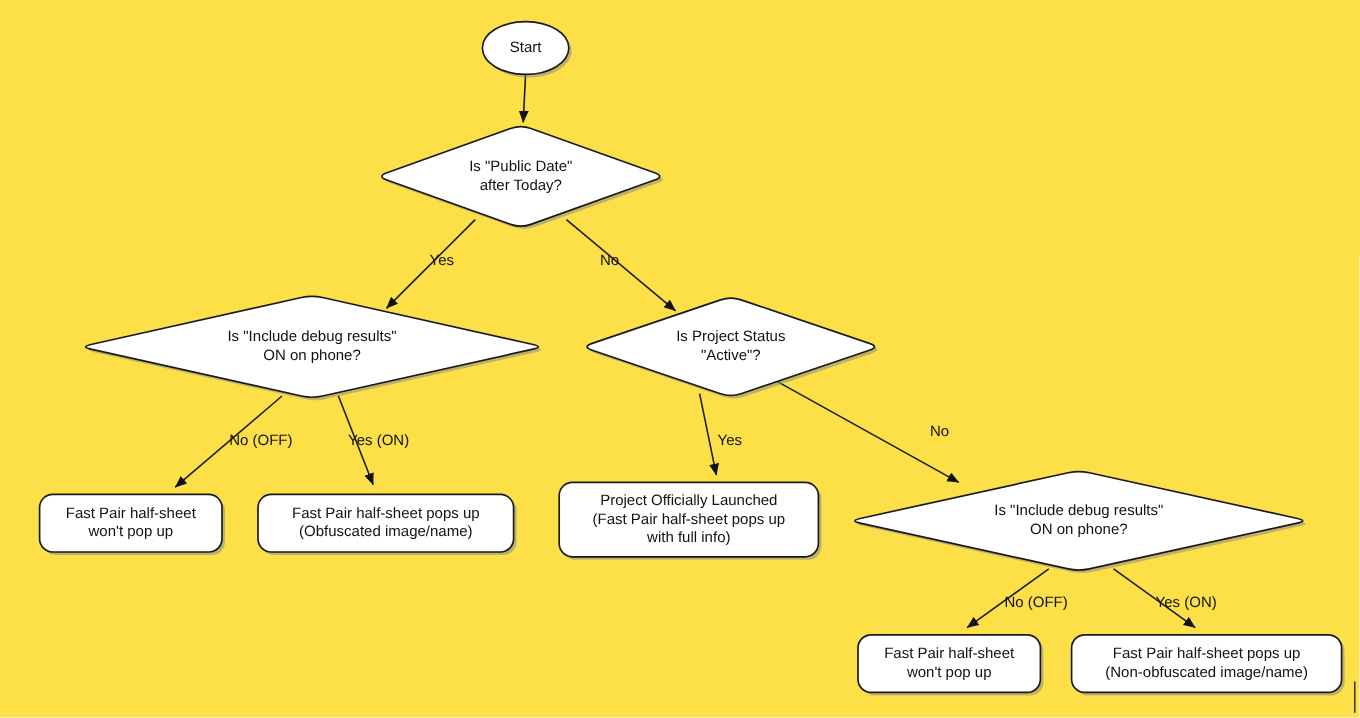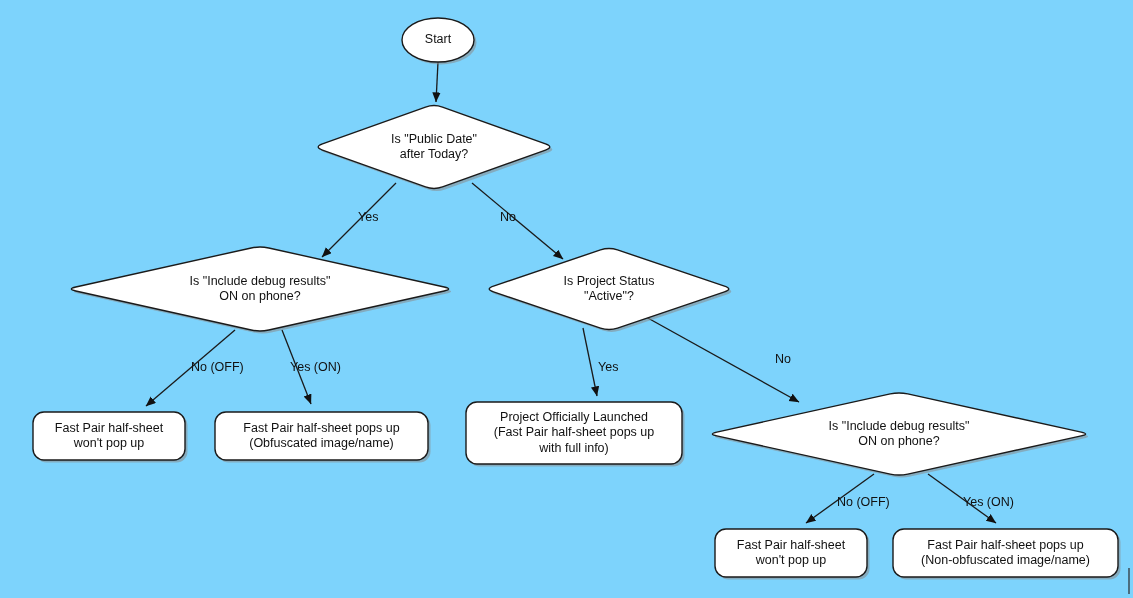--- a/index.html
+++ b/index.html
@@ -4,21 +4,21 @@
 <style>
   html, body {
     margin: 0;
     padding: 0;
     background: #ffffff;
   }
   #canvas {
     position: relative;
     width: 1133px;
     height: 598px;
-    background: #7dd3fc;
+    background: #fde047;
     overflow: hidden;
     font-family: "Liberation Sans", sans-serif;
   }
   svg#flow {
     position: absolute;
     left: 0;
     top: 0;
     width: 1133px;
     height: 598px;
   }

